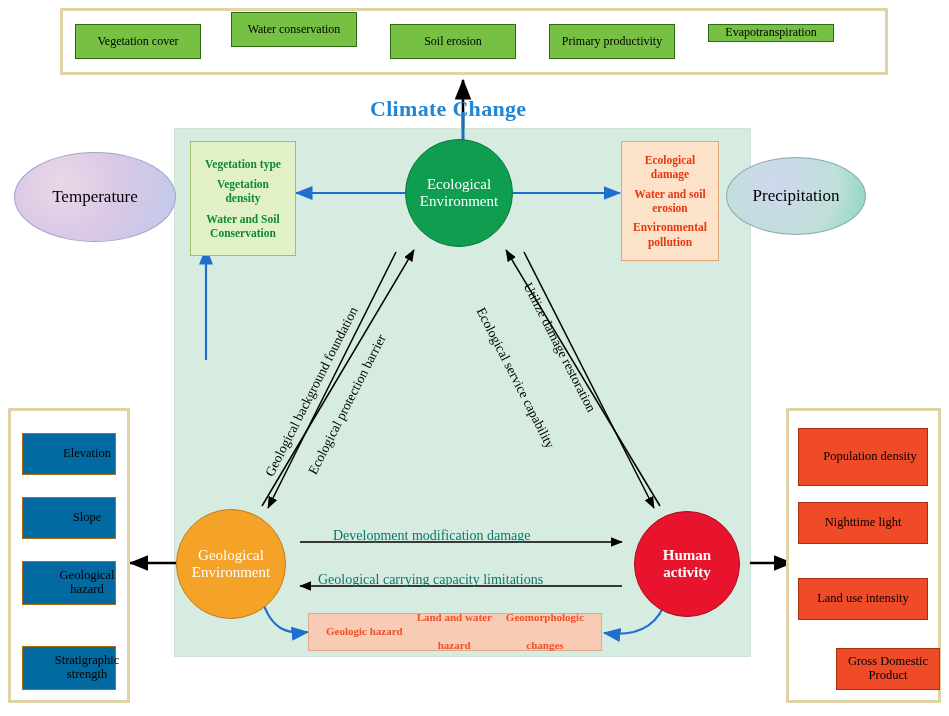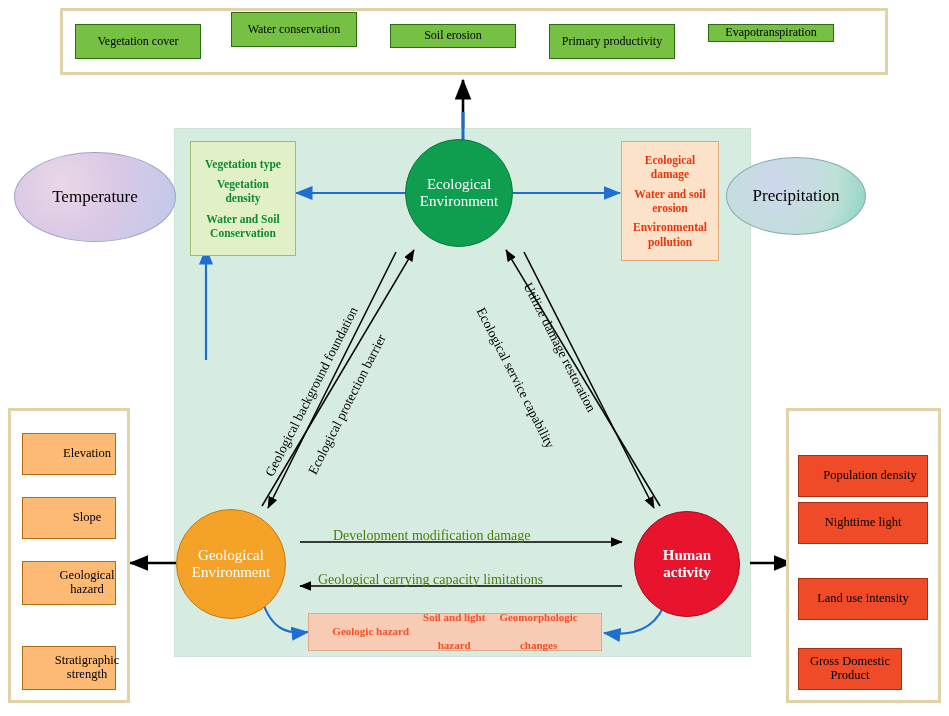--- a/index.html
+++ b/index.html
@@ -36,21 +36,21 @@
   }
 
   .chip-green {
     background: #76c043;
     border: 1px solid #2f6b14;
     color: #000000;
     font-size: 12px;
   }
 
   .chip-orange {
-    background: #fdba74;
+    background: #0369a1;
     border: 1px solid #b06a10;
     color: #000000;
     font-size: 12.5px;
     padding-left: 36px;
   }
 
   .chip-red {
     background: #f04b28;
     border: 1px solid #a8300f;
     color: #000000;
@@ -136,21 +136,21 @@
     flex-direction: row;
     gap: 14px;
     padding: 0 8px;
   }
   #hazard-box span { display: block; }
 
   
   .label {
     position: absolute;
     font-size: 14px;
-    color: #4d7c0f;
+    color: #0f766e;
     white-space: nowrap;
   }
   #climate-change-title {
     font-size: 22px;
     font-weight: bold;
     color: #1f86d8;
     letter-spacing: .3px;
   }
 
   .rot-label {
@@ -210,24 +210,25 @@
     <line x1="622" y1="586" x2="300" y2="586" stroke="#000000" stroke-width="1.5" marker-end="url(#arrow-black)"></line>
 
     <path d="M262,600 C272,632 290,634 308,632" fill="none" stroke="#1f6fd0" stroke-width="2.2" marker-end="url(#arrow-blue)"></path>
     <path d="M666,600 C656,632 628,636 604,633" fill="none" stroke="#1f6fd0" stroke-width="2.2" marker-end="url(#arrow-blue)"></path>
   </svg>
 
   <div class="panel" id="top-panel" style="left:60px; top:8px; width:828px; height:67px;"></div>
 
   <div class="chip chip-green" style="left:75px; top:24px; width:126px; height:35px;">Vegetation cover</div>
   <div class="chip chip-green" style="left:231px; top:12px; width:126px; height:35px;">Water conservation</div>
-  <div class="chip chip-green" style="left:390px; top:24px; width:126px; height:24px;text-align:right;">Soil erosion</div>
+  <div class="chip chip-green" style="left:390px; top:24px; width:126px; height:35px;text-align:right;">Soil erosion</div>
   <div class="chip chip-green" style="left:549px; top:24px; width:126px; height:35px;">Primary productivity</div>
   <div class="chip chip-green" style="left:708px; top:24px; width:126px; height:18px;">Evapotranspiration</div>
 
+  <div class="label" id="climate-change-title" style="left:370px; top:96px;">Climate Change</div>
 
   <div class="ellipse" id="temperature-ellipse" style="left:14px; top:152px; width:162px; height:90px;">Temperature</div>
 
   <div class="ellipse" id="precipitation-ellipse" style="left:726px; top:157px; width:140px; height:78px;">Precipitation</div>
 
   <div class="node node-eco" style="left:405px; top:139px; width:108px; height:108px;">
     <div>
       <div>Ecological</div>
       <div>Environment</div>
     </div>
@@ -264,21 +265,21 @@
     <div>Water and soil</div>
     <div>erosion</div>
     <div style="height:5px"></div>
     <div>Environmental</div>
     <div>pollution</div>
   </div>
 
   <div class="infobox" id="hazard-box" style="left:308px; top:613px; width:294px; height:38px;">
     <span>Geologic hazard</span>
     <span>
-      <span>Soil and light</span><br>
+      <span>Land and water</span><br>
       <span>hazard</span>
     </span>
     <span>
       <span>Geomorphologic</span><br>
       <span>changes</span>
     </span>
   </div>
 
   <div class="rot-label" style="left:262px; top:472px; transform: rotate(-63deg);">Geological background foundation</div>
 
@@ -304,18 +305,18 @@
   </div>
   <div class="chip chip-orange" style="left:22px; top:646px; width:94px; height:44px;">
     <div>
       <div>Stratigraphic</div>
       <div>strength</div>
     </div>
   </div>
 
   <div class="panel" id="right-panel" style="left:786px; top:408px; width:155px; height:295px;"></div>
 
-  <div class="chip chip-red" style="left:798px; top:455px; width:130px; height:42px;padding-left:14px;">Population density</div>
+  <div class="chip chip-red" style="left:798px; top:428px; width:130px; height:58px;padding-left:14px;">Population density</div>
   <div class="chip chip-red" style="left:798px; top:502px; width:130px; height:42px;">Nighttime light</div>
   <div class="chip chip-red" style="left:798px; top:578px; width:130px; height:42px;">Land use intensity</div>
-  <div class="chip chip-red" style="left:798px; top:648px; width:104px; height:42px;">Gross Domestic Product</div>
+  <div class="chip chip-red" style="left:836px; top:648px; width:104px; height:42px;">Gross Domestic Product</div>
 
 </div>
 
 </body></html>

